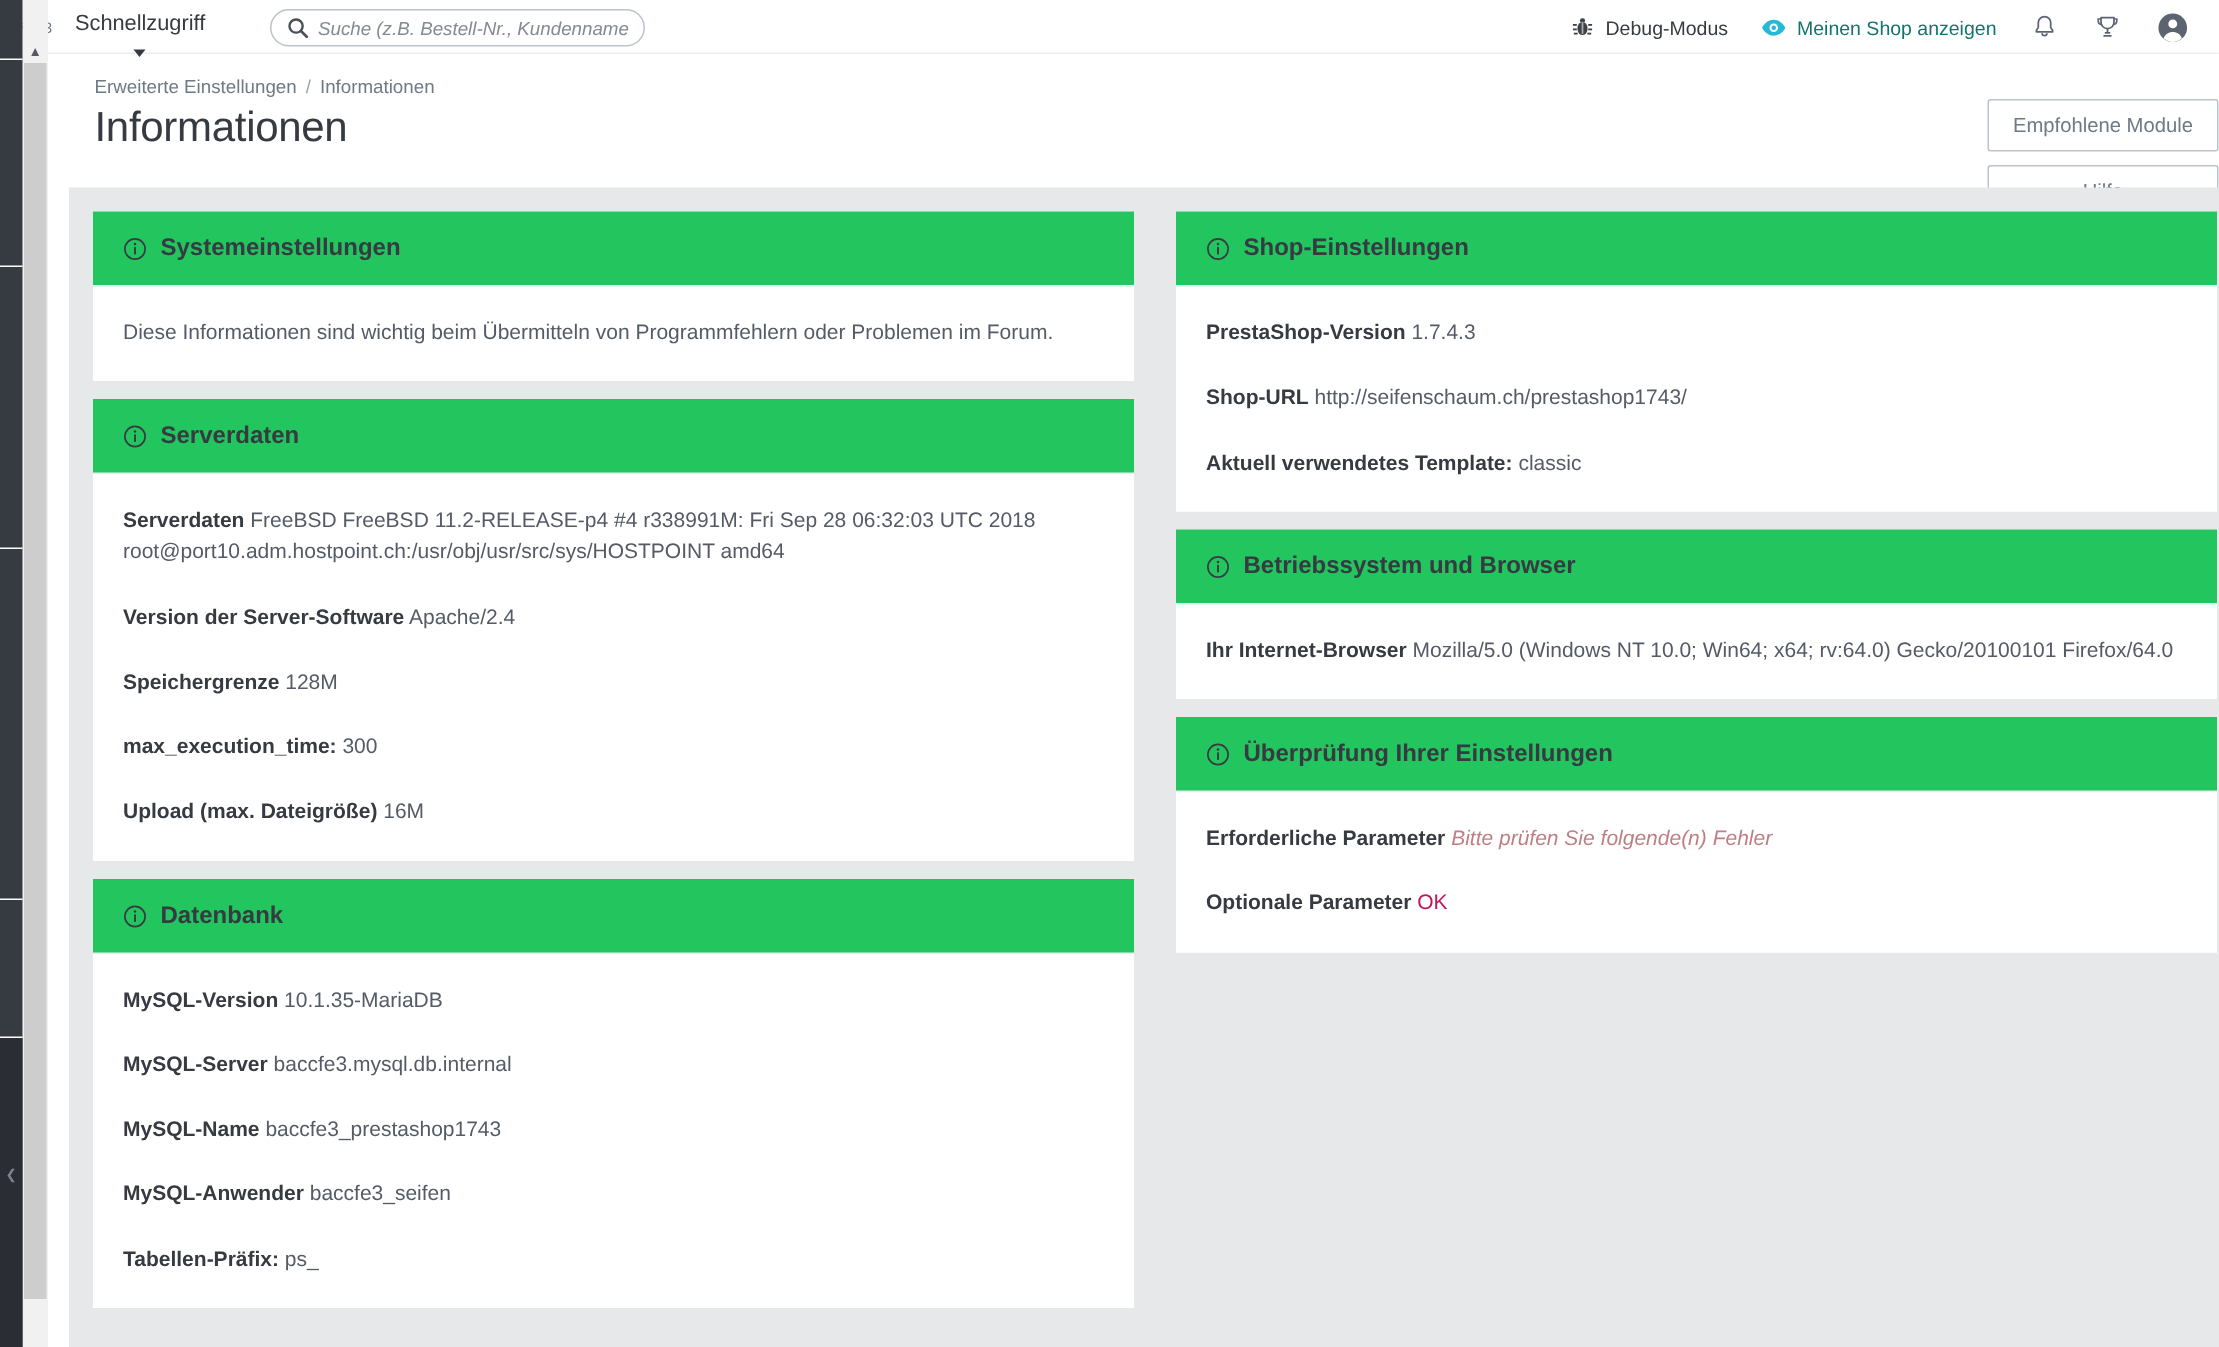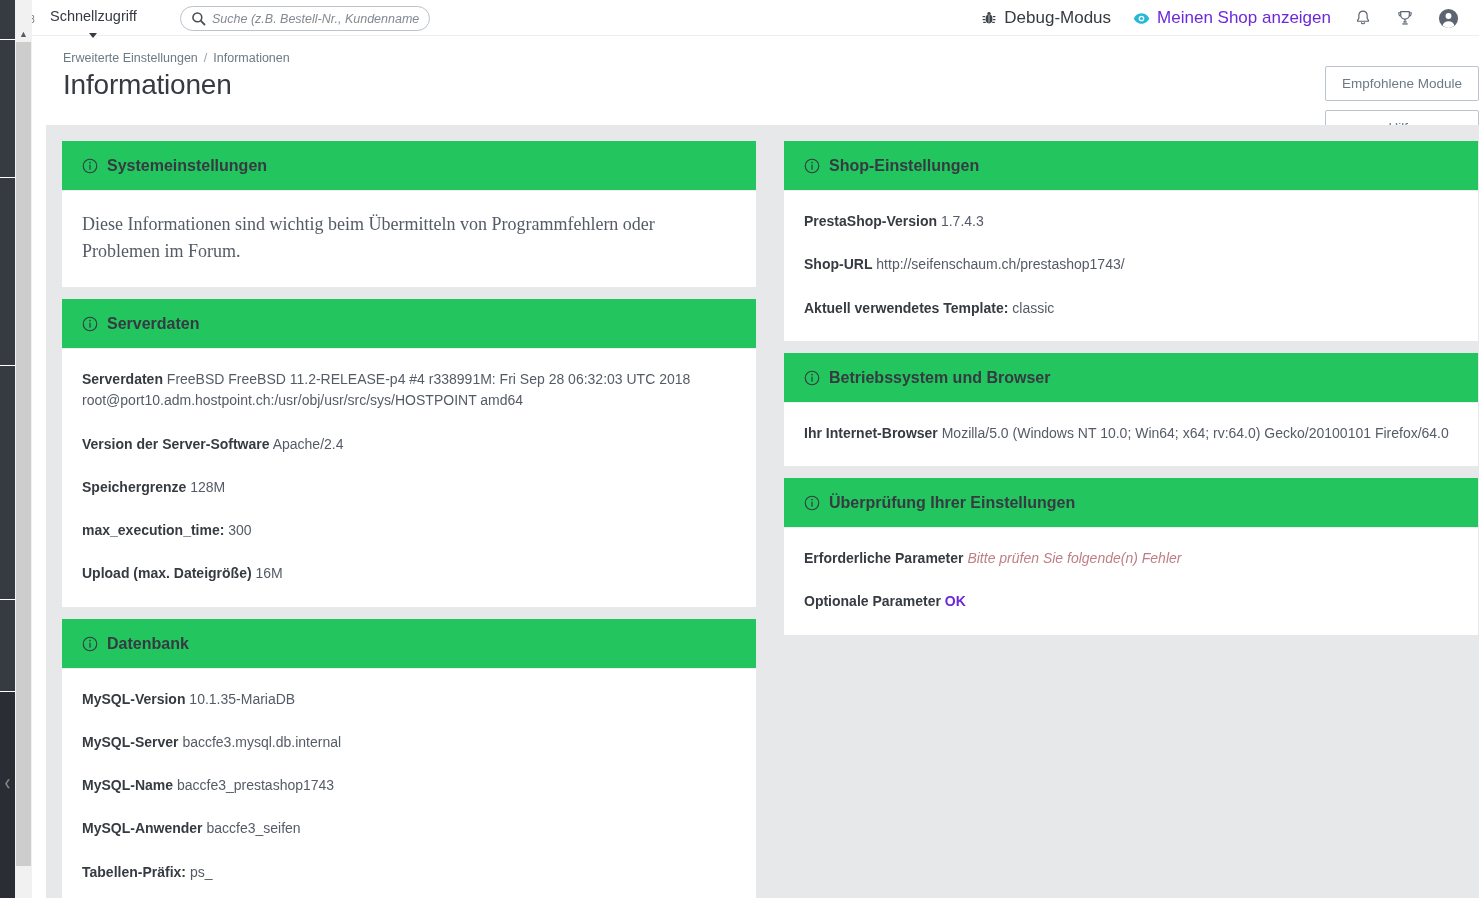--- a/index.html
+++ b/index.html
@@ -85,24 +85,24 @@
   }
   #search-input::placeholder { color: #838a92; font-style: italic; }
 
   #topbar-right {
     position: absolute; right: 8px; top: 0; height: 36px;
     display: flex; align-items: center; gap: 0;
   }
   .tb-item {
     display: flex; align-items: center; gap: 7px;
     padding: 0 11px; height: 36px; cursor: pointer;
-    font-size: 17px; color: #363a41; white-space: nowrap; text-align: center;
+    font-size: 13px; color: #363a41; white-space: nowrap; text-align: center;
   }
   .tb-icon-only { padding: 0 12px; }
-  .tb-label-teal { color: #6d28d9; }
+  .tb-label-teal { color: #0f766e; }
 
   
   #content-area {
     position: absolute; left: 46px; top: 36px;
     width: 1447px; height: 862px;
     background: #ffffff;
     overflow: hidden;
   }
   #breadcrumb {
     position: absolute; left: 17px; top: 15px;
@@ -146,22 +146,22 @@
     display: flex; align-items: center; gap: 9px;
   }
   .card-header .ctitle {
     font-size: 16px; font-weight: bold; color: #363a41;
   }
   .card-body { padding: 20px 20px 22px 20px; background: #ffffff; }
   .kv { font-size: 14px; color: #555b66; line-height: 1.52; margin-bottom: 22px; }
   .kv:last-child { margin-bottom: 0; }
   .kv b { color: #363a41; font-weight: bold; }
   .kv .v-error { color: #bf7e84; font-style: italic; }
-  .kv .v-ok { color: #6d28d9; font-weight: bold; }
-  .plain-text { font-size: 18px; color: #555b66; line-height: 1.5; font-family: Liberation Serif, serif; }
+  .kv .v-ok { color: #be185d; }
+  .plain-text { font-size: 14px; color: #555b66; line-height: 1.5; }
 
   .info-circle { flex: none; display: block; }
 </style>
 </head>
 <body>
 
 <div id="sidebar-rail">
   <div class="rail-seg" style="height:40px"></div>
   <div class="rail-seg" style="height:138px"></div>
   <div class="rail-seg" style="height:188px"></div>

